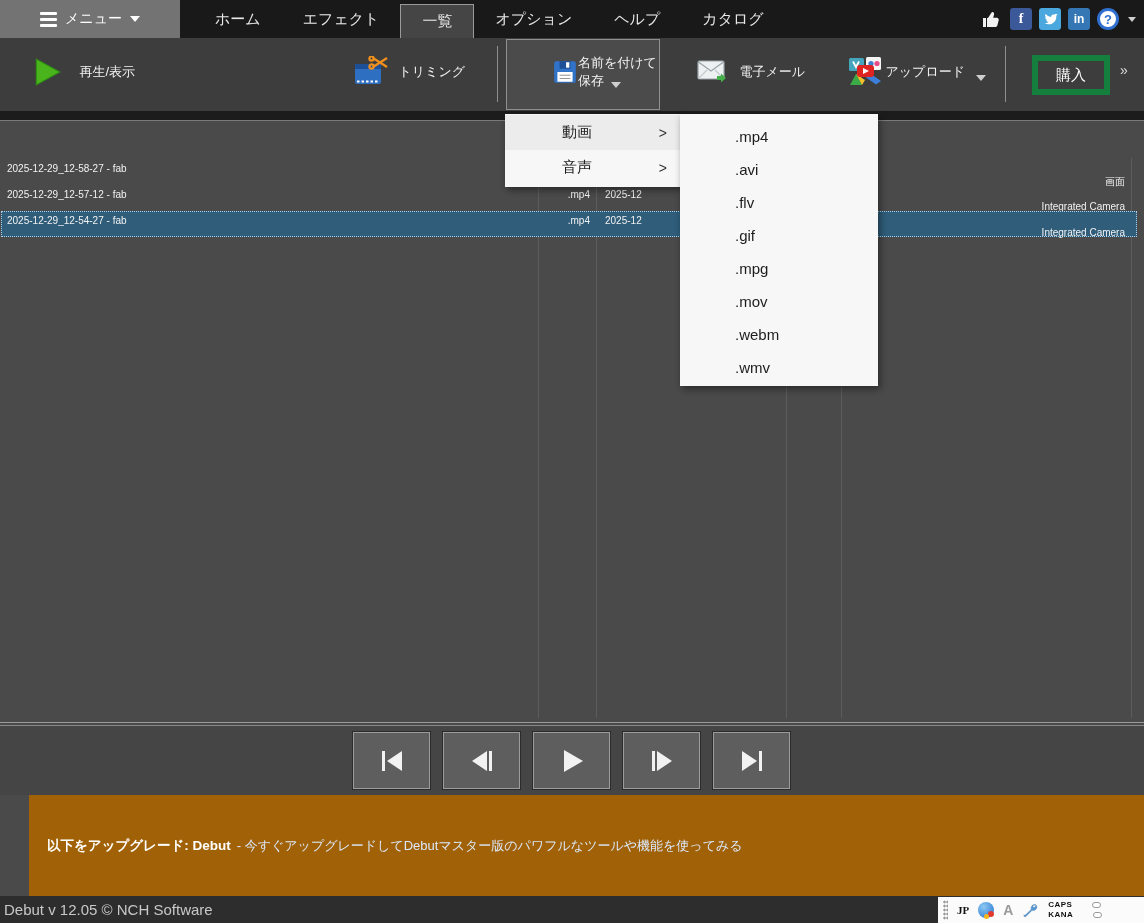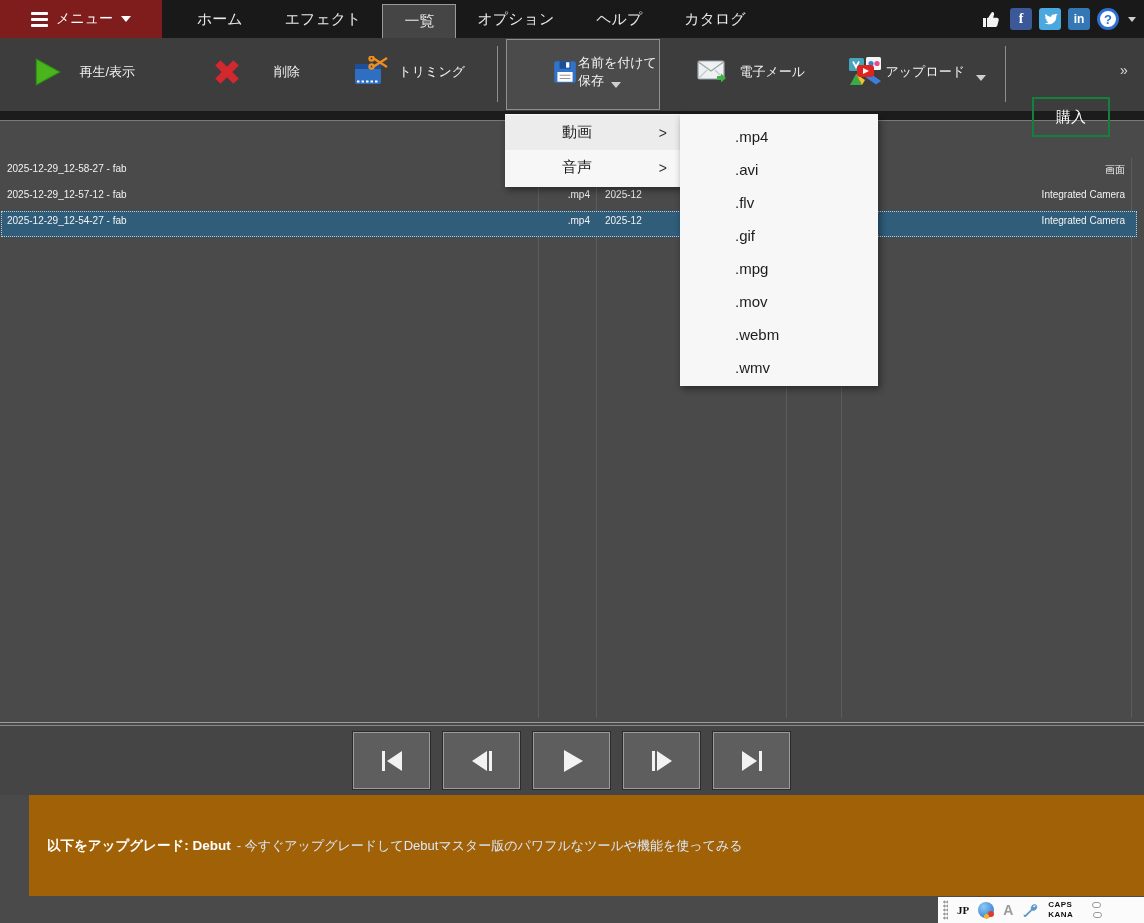--- a/index.html
+++ b/index.html
@@ -3,21 +3,21 @@
 <meta charset="utf-8">
 <style>
   * { margin:0; padding:0; box-sizing:border-box; }
   html,body { width:1144px; height:923px; background:#4a4a4a;
     font-family:"Liberation Sans","DejaVu Sans",sans-serif; overflow:hidden; }
   #app { position:relative; width:1144px; height:923px; background:#4a4a4a; }
 
   
   .menubar { position:absolute; top:0; left:0; width:100%; height:38px; background:#191919;
     display:flex; align-items:stretch; z-index:5; }
-  .menu-btn { width:162px; background:#7f1d1d; color:#fff; display:flex; align-items:center;
+  .menu-btn { width:180px; background:#737373; color:#fff; display:flex; align-items:center;
     justify-content:center; gap:8px; font-size:14px; cursor:pointer; }
   .hamburger { display:flex; flex-direction:column; gap:3px; }
   .hamburger i { display:block; width:17px; height:3px; background:#fff; border-radius:1px; }
   .caret-down { width:0; height:0; border-left:5px solid transparent; border-right:5px solid transparent;
     border-top:6px solid #fff; }
   .tabs { display:flex; align-items:stretch; margin-left:14px; }
   .tab { padding:0 21px; display:flex; align-items:center; color:#e8e8e8; font-size:15px; cursor:pointer; }
   .tab.active { background:#454545; border:1px solid #9a9a9a; border-bottom:none; margin-top:4px; }
   .social { margin-left:auto; display:flex; align-items:center; gap:7px; padding-right:8px; }
   .sq-icon { width:22px; height:22px; border-radius:3px; display:flex; align-items:center;
@@ -33,42 +33,42 @@
 
   
   .toolbar { position:absolute; top:38px; left:0; width:100%; height:73px; background:#3d3d3d; z-index:4; }
   .dark-strip { position:absolute; top:111px; left:0; width:100%; height:9px; background:#1c1c1c; }
   .tool-btn { position:absolute; top:2px; height:69px; display:flex; flex-direction:row;
     align-items:center; justify-content:flex-end; color:#f2f2f2; font-size:13px; padding-bottom:5px;
     cursor:pointer; }
   .icon-box { flex:1; display:flex; align-items:center; justify-content:center; }
   .tool-btn.active-tool { background:#4b4b4b; border:1px solid #909090; top:1px; height:71px;padding-left:45px; }
   .tb-sep { position:absolute; top:8px; width:1px; height:56px; background:#8f8f8f; }
-  .buy-btn { position:absolute; left:1032px; top:17px; width:78px; height:40px; border:2px solid #15803d;
-    color:#fff; display:flex; align-items:center; justify-content:center; font-size:15px; cursor:pointer;margin-top:42px; }
+  .buy-btn { position:absolute; left:1032px; top:17px; width:78px; height:40px; border:6px solid #15803d;
+    color:#fff; display:flex; align-items:center; justify-content:center; font-size:15px; cursor:pointer; }
   .overflow-chevron { position:absolute; left:1120px; top:24px; color:#ddd; font-size:14px; cursor:pointer; }
   .tool-caret { width:0; height:0; border-left:5px solid transparent; border-right:5px solid transparent;
     border-top:6px solid #cfcfcf; }
   .save-caret { position:absolute; left:104px; top:42px; }
   .upload-caret-btn { position:absolute; left:968px; top:30px; width:26px; height:20px; display:flex;
     align-items:center; justify-content:center; cursor:pointer; }
 
   
   .list-panel { position:absolute; top:120px; left:0; width:1144px; height:603px; background:#4a4a4a;
     border-top:1px solid #7a7a7a; border-bottom:1px solid #9a9a9a; }
   .list-header { position:absolute; top:0; left:0; right:0; height:37px; background:#444;
     border-bottom:1px solid #666; color:#e2e2e2; font-size:15px; display:flex; align-items:center;
     justify-content:space-between; padding:0 16px 0 8px; cursor:pointer; }
   .grid-line { position:absolute; top:37px; height:560px; width:1px; background:#5c5c5c; }
   .lrow { position:absolute; left:1px; width:1136px; height:26px; color:#f2f2f2; font-size:10px; cursor:pointer; }
   .lrow.selected { background:#2f5d7a; outline:1px dotted #a9d3ef; outline-offset:-1px; }
   .c-name { position:absolute; left:6px; top:4px; }
   .c-ext  { position:absolute; left:537px; top:4px; width:52px; text-align:right; }
   .c-date { position:absolute; left:604px; top:4px; }
-  .c-src  { position:absolute; right:12px; top:4px; text-align:left; }
+  .c-src  { position:absolute; right:12px; top:16px; text-align:left; }
 
   
   .menu-panel { position:absolute; background:#f7f7f7; box-shadow:2px 3px 7px rgba(0,0,0,.45); z-index:20; }
   #menu1 { left:505px; top:114px; width:176px; height:73px; padding-top:1px; }
   .menu-item { height:35px; display:flex; align-items:center; color:#1c1c1c; font-size:15px;
     padding-left:57px; position:relative; cursor:pointer; }
   .menu-item.hl { background:#ececec; }
   .sub-arrow { position:absolute; right:14px; font-size:14px; color:#333; }
   #menu2 { left:680px; top:114px; width:198px; height:272px; padding-top:6px; z-index:21; }
   .sub-item { height:33px; display:flex; align-items:center; padding-left:55px; color:#1c1c1c;
@@ -149,28 +149,20 @@
 
   <div class="toolbar">
     <div class="tool-btn" style="left:15px;width:120px;">
       <span class="icon-box">
         <svg width="30" height="30" viewBox="0 0 28 28">
             <polygon points="4,2 4,26 26,14" fill="#49b41c" stroke="#2e8f12" stroke-width="1"></polygon>
           </svg>
       </span>
       <span>再生/表示</span>
     </div>
-    <div class="tool-btn" style="left:180px;width:120px;">
-      <span class="icon-box">
-        <svg width="30" height="30" viewBox="0 0 28 28">
-            <path d="M3 8 L8 3 L14 9 L20 3 L25 8 L19 14 L25 20 L20 25 L14 19 L8 25 L3 20 L9 14 Z" fill="#d2282e"></path>
-          </svg>
-      </span>
-      <span>削除</span>
-    </div>
     <div class="tool-btn" style="left:345px;width:120px;">
       <span class="icon-box">
         <svg width="38" height="32" viewBox="0 0 38 32">
           <rect x="2" y="8" width="26" height="20" rx="2" fill="#2f6fc2"></rect>
           <rect x="2" y="8" width="26" height="5" fill="#1d4f97"></rect>
           <rect x="4" y="24.5" width="2.5" height="2" fill="#fff"></rect>
             <rect x="8.5" y="24.5" width="2.5" height="2" fill="#fff"></rect>
             <rect x="13" y="24.5" width="2.5" height="2" fill="#fff"></rect>
             <rect x="17.5" y="24.5" width="2.5" height="2" fill="#fff"></rect>
             <rect x="22" y="24.5" width="2.5" height="2" fill="#fff"></rect>
@@ -321,20 +313,23 @@
     </div>
   </div>
 
   <div class="banner">
     <div class="banner-text">
       <b>以下をアップグレード: Debut</b><span>- 今すぐアップグレードしてDebutマスター版のパワフルなツールや機能を使ってみる</span>
     </div>
 
   </div>
 
+  <div class="statusbar">
+    <span>Debut v 12.05 © NCH Software</span>
+  </div>
   <div class="ime">
     <span class="ime-handle"></span>
     <span class="ime-jp">JP</span>
     <span class="ime-globe">
         <i></i>
         <em></em>
       </span>
     <span class="ime-a">A</span>
     <svg width="17" height="17" viewBox="0 0 20 20">
       <path d="M16.5 3.5a4.2 4.2 0 0 0-5.6 5.2L3.5 16l-1-1 0 2 2 0 7.4-7.4a4.2 4.2 0 0 0 5.2-5.6l-2.4 2.4-2.1-.5-.5-2.1z" fill="#5b9bd5" stroke="#3a76ad" stroke-width=".6"></path>

